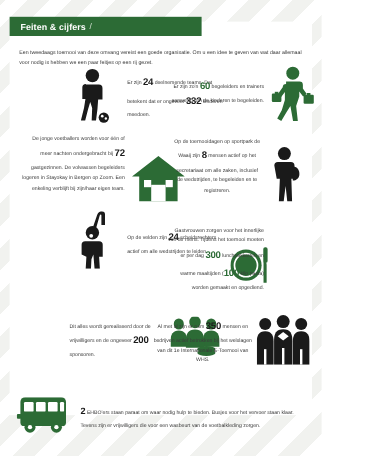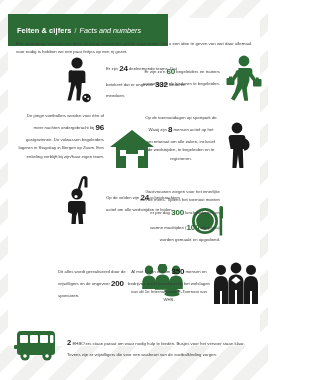--- a/index.html
+++ b/index.html
@@ -20,21 +20,21 @@
     overflow:hidden;
   }
   #sheet{
     position:absolute;
     left:8px;top:18px;right:8px;bottom:34px;
     background:#ffffff;
   }
   
   .header-bar{
     position:absolute;left:8px;top:14px;
-    width:160px;height:32px;
+    width:160px;height:16px;
     background:#2c6b35;
     display:flex;align-items:center;
     padding-left:9px;
     box-sizing:border-box;
   }
   .header-bar .h-nl{
     color:#ffffff;font-size:7.4px;font-weight:bold;
     letter-spacing:.1px;white-space:nowrap;
   }
   .header-bar .h-sep{
@@ -79,21 +79,20 @@
 </style>
 </head>
 <body>
 
 <div id="page">
   <div id="sheet"></div>
 
   <div class="header-bar">
     <span class="h-nl">Feiten &amp; cijfers</span>
     <span class="h-sep">/</span>
-    <span class="h-en">Facts and numbers</span>
   </div>
 
   <div class="intro">Een tweedaags toernooi van deze omvang vereist een goede organisatie. Om u een idee te geven van wat daar allemaal voor nodig is hebben we een paar feitjes op een rij gezet.</div>
 
   <div class="block" style="left:14px;top:55px;width:240px;height:50px;">
     <span class="icon" style="left:50px;top:2px;">
       <svg width="30" height="46" viewBox="0 0 30 46">
         <circle cx="13" cy="6" r="5.6" fill="#1a1a1a"></circle>
         <path d="M7.6 13.5 h10.8 a3 3 0 0 1 3 3 v9.5 h-3.6 l-.6 8 -1.2 9.5 h-3.6 l.4 -10.5 -1.6 -5 -1.8 6 -2.4 9.5 H3.4 l2.6 -10.6 1.2 -7.4 -2.6 0 v-9.5 a3 3 0 0 1 3 -3 z" fill="#1a1a1a"></path>
         <circle cx="22.5" cy="41" r="4.3" fill="#1a1a1a"></circle>
@@ -124,21 +123,21 @@
         <rect x="3" y="21.5" width="3" height="2" fill="#2c6b35"></rect>
         <rect x="27" y="24" width="8.5" height="7.5" rx="1" fill="#2c6b35"></rect>
         <rect x="29.7" y="22.5" width="3" height="2" fill="#2c6b35"></rect>
       </svg>
     </span>
   </div>
 
   <div class="block" style="left:14px;top:110px;width:240px;height:58px;">
     <div class="btext ta-r" style="position:absolute;left:4px;top:2px;width:86px;">
       <span>De jonge voetballers worden voor één of meer nachten ondergebracht bij</span>
-      <span class="num dark">96</span>
+      <span class="num dark">72</span>
       <span>gastgezinnen. De volwassen begeleiders logeren in Stayokay in Bergen op Zoom. Een enkeling verblijft bij zijn/haar eigen team.</span>
     </div>
     <span class="icon" style="left:96px;top:20px;">
       <svg width="44" height="38" viewBox="0 0 44 38">
         <path d="M22 0 L44 17 H38 V38 H6 V17 H0 Z" fill="#2c6b35"></path>
         <rect x="16" y="24" width="12" height="14" fill="#ffffff"></rect>
         <rect x="10" y="20" width="6" height="6" fill="#ffffff"></rect>
         <rect x="28" y="20" width="6" height="6" fill="#ffffff"></rect>
       </svg>
     </span>

